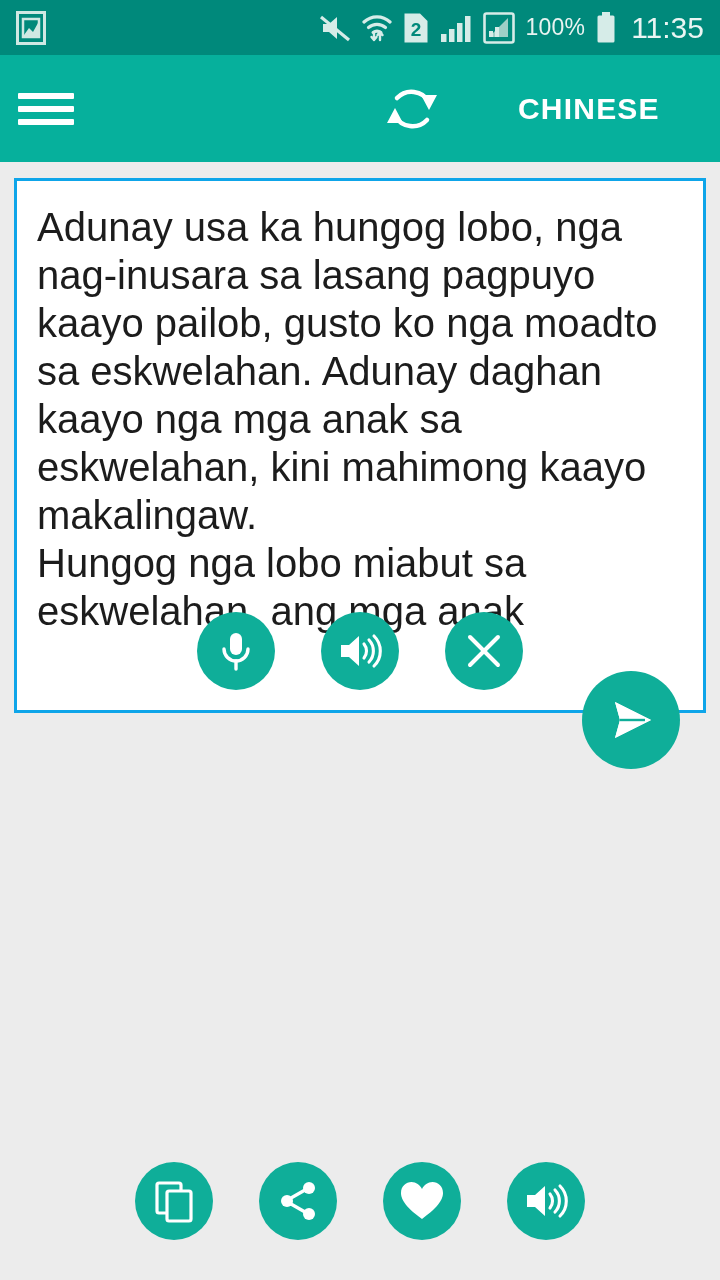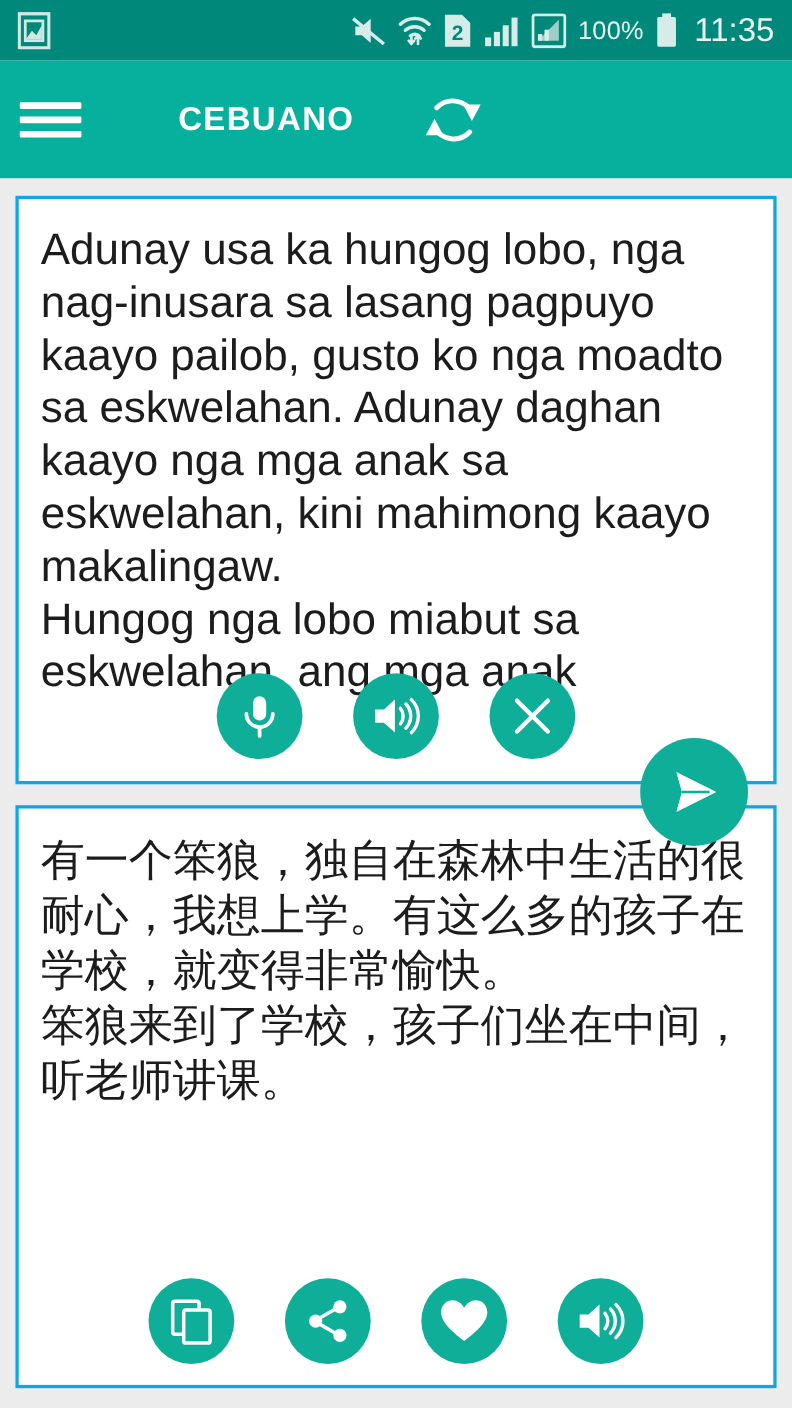--- a/index.html
+++ b/index.html
@@ -171,29 +171,29 @@
     </div>
   </div>
 
   <div class="appbar">
     <div class="hamburger">
       <span></span>
       <span></span>
       <span></span>
     </div>
   </div>
-  <div class="lang lang-src">CEBUANO</div>
   <div class="swap-btn">
     <svg width="70" height="58" viewBox="0 0 70 58">
       <path d="M20 18 A20 20 0 0 1 52 22" fill="none" stroke="#fff" stroke-width="4.5" stroke-linecap="round"></path>
       <path d="M50 40 A20 20 0 0 1 18 36" fill="none" stroke="#fff" stroke-width="4.5" stroke-linecap="round"></path>
       <path d="M44 15 L60 15 L52 30 Z" fill="#fff"></path>
       <path d="M26 43 L10 43 L18 28 Z" fill="#fff"></path>
     </svg>
   </div>
+  <div class="lang lang-dst">CHINESE</div>
 
   <div class="card card-source">
     <div class="text-area">
       <div class="src-text src-clip">Adunay usa ka hungog lobo, nga nag-inusara sa lasang pagpuyo kaayo pailob, gusto ko nga moadto sa eskwelahan. Adunay daghan kaayo nga mga anak sa eskwelahan, kini mahimong kaayo makalingaw.
 Hungog nga lobo miabut sa eskwelahan, ang mga anak</div>
     </div>
   </div>
 
   <div class="fab-row fab-row-src">
     <button class="fab">
@@ -220,26 +220,20 @@
   </div>
 
   <button class="send-fab">
     <svg width="52" height="48" viewBox="0 0 52 48">
       <path d="M10 6 L46 24 L10 42 L15 24 Z" fill="#fff"></path>
       <path d="M10 6 L46 24 L10 42 L15 24 Z" fill="#fff"></path>
       <line x1="15" y1="24" x2="40" y2="24" stroke="#0FAE99" stroke-width="2.4"></line>
     </svg>
   </button>
 
-  <div class="card card-target">
-    <div class="text-area">
-      <div class="dst-text">有一个笨狼，独自在森林中生活的很耐心，我想上学。有这么多的孩子在学校，就变得非常愉快。
-笨狼来到了学校，孩子们坐在中间，听老师讲课。</div>
-    </div>
-  </div>
 
   <div class="fab-row fab-row-dst">
     <button class="fab">
       <svg width="42" height="44" viewBox="0 0 42 44">
         <rect x="4" y="4" width="24" height="30" fill="none" stroke="#fff" stroke-width="3.2" rx="2"></rect>
         <rect x="14" y="12" width="24" height="30" fill="#0FAE99" stroke="#fff" stroke-width="3.2" rx="2"></rect>
       </svg>
     </button>
     <button class="fab">
       <svg width="42" height="42" viewBox="0 0 42 42">

